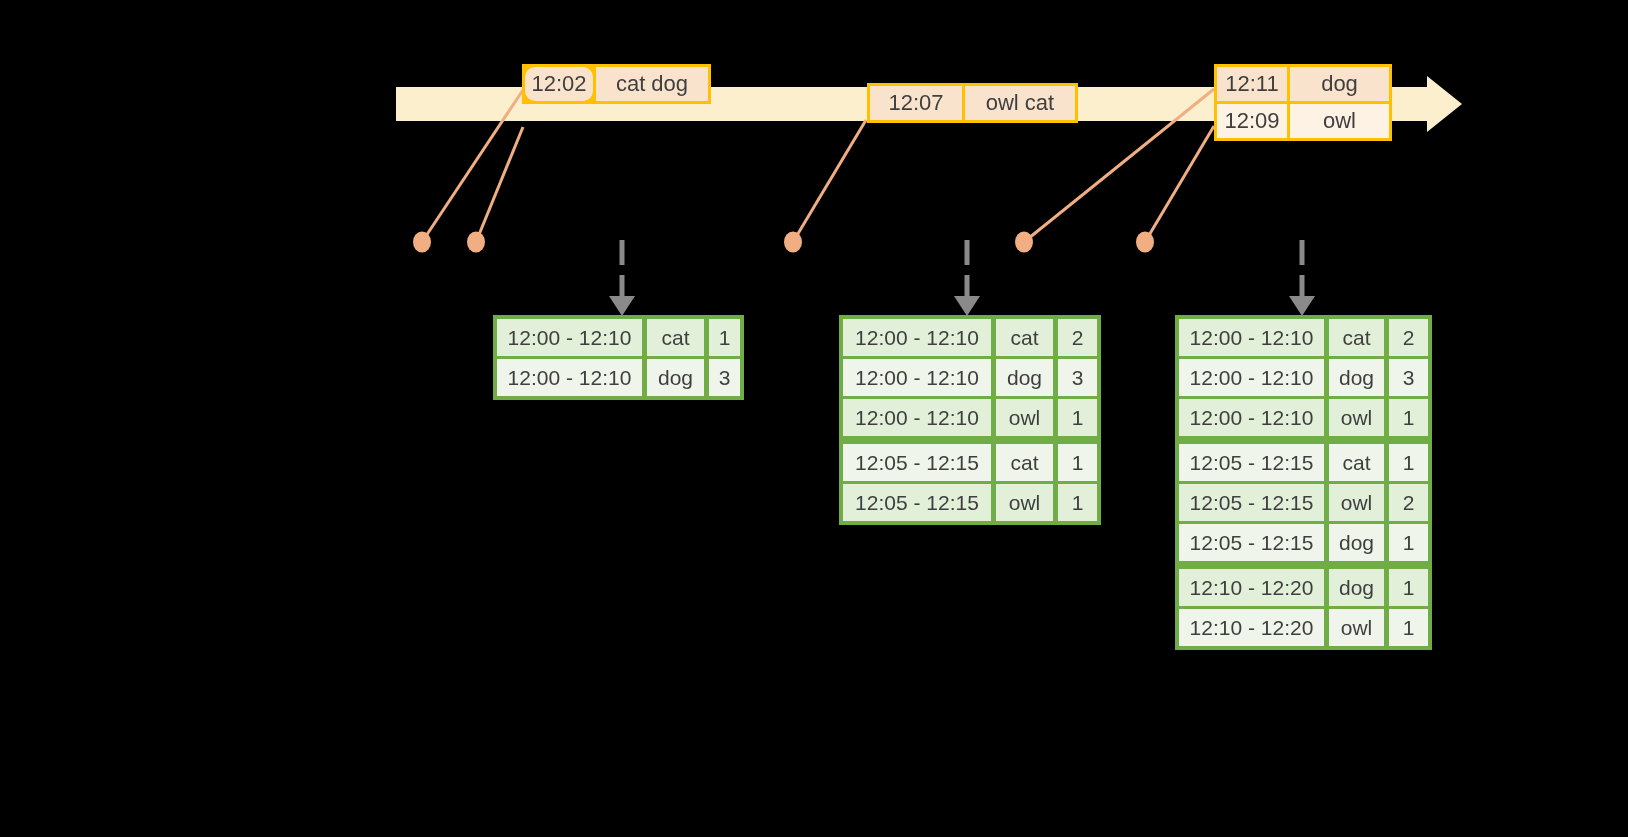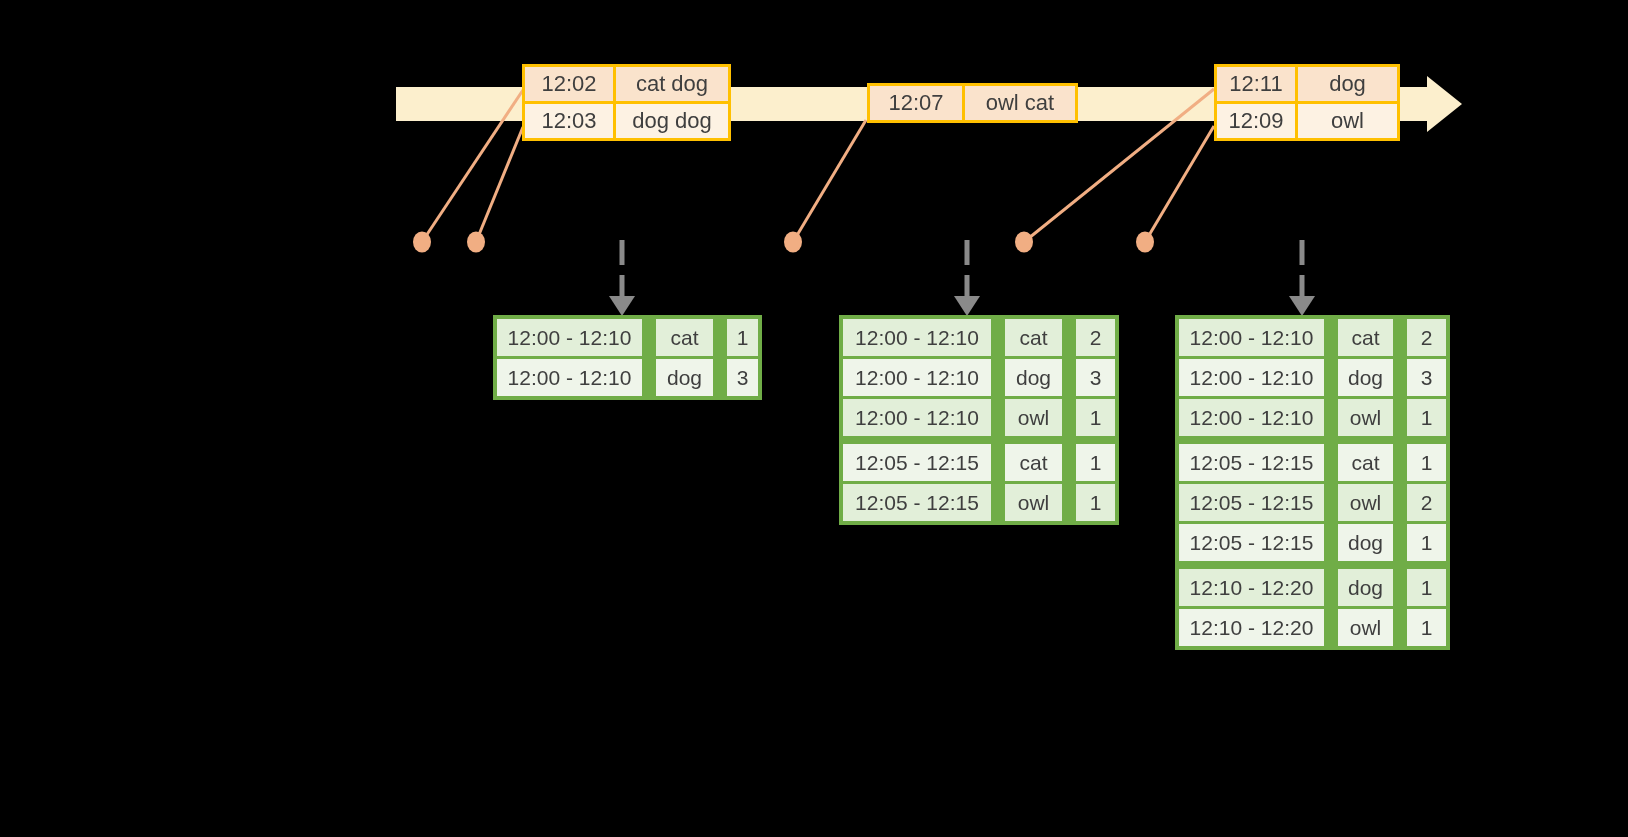--- a/index.html
+++ b/index.html
@@ -30,34 +30,34 @@
     border:3px solid var(--event-border);
     display:flex;flex-direction:column;gap:3px;
   }
   .event-table .row{display:flex;gap:3px;}
   .event-table .cell{
     height:34px;display:flex;align-items:center;justify-content:center;
     background:var(--event-row-light);font-size:22px;
   }
   .event-table .row.dark .cell{background:var(--event-row-dark);}
   .et-a{left:522px;top:64px;}
-  .et-a .c-time{width:88px;}  .et-a .c-words{width:112px;}
+  .et-a .c-time{width:68px;border-radius:10px;}  .et-a .c-words{width:112px;}
   .et-b{left:867px;top:83px;}
   .et-b .c-time{width:92px;}  .et-b .c-words{width:110px;}
   .et-c{left:1214px;top:64px;}
-  .et-c .c-time{width:78px;}  .et-c .c-words{width:99px;}
+  .et-c .c-time{width:70px;}  .et-c .c-words{width:99px;}
 
   
   .result-table{
     position:absolute;z-index:2;
     background:var(--result-border);
     border:4px solid var(--result-border);
     display:flex;flex-direction:column;gap:3px;
   }
-  .result-table .row{display:flex;gap:14px;}
+  .result-table .row{display:flex;gap:5px;}
   .result-table .row.group-start{margin-top:5px;}
   .result-table .cell{
     height:37px;display:flex;align-items:center;justify-content:center;
     background:var(--result-row-light);font-size:21px;
   }
   .result-table .row.dark .cell{background:var(--result-row-dark);}
   .rt-1{left:493px;top:315px;}
   .rt-1 .c-window{width:145px;} .rt-1 .c-word{width:57px;} .rt-1 .c-count{width:31px;}
   .rt-2{left:839px;top:315px;}
   .rt-2 .c-window{width:148px;} .rt-2 .c-word{width:57px;} .rt-2 .c-count{width:39px;}
@@ -102,24 +102,20 @@
     </g>
   </svg>
 
   <div class="event-table et-a">
 
       <div class="row dark">
         <div class="cell c-time">12:02</div>
         <div class="cell c-words">cat dog</div>
       </div>
 
-      <div class="row">
-        <div class="cell c-time">12:03</div>
-        <div class="cell c-words">dog dog</div>
-      </div>
     </div>
 
   <div class="event-table et-b">
 
       <div class="row dark">
         <div class="cell c-time">12:07</div>
         <div class="cell c-words">owl cat</div>
       </div>
     </div>
 

